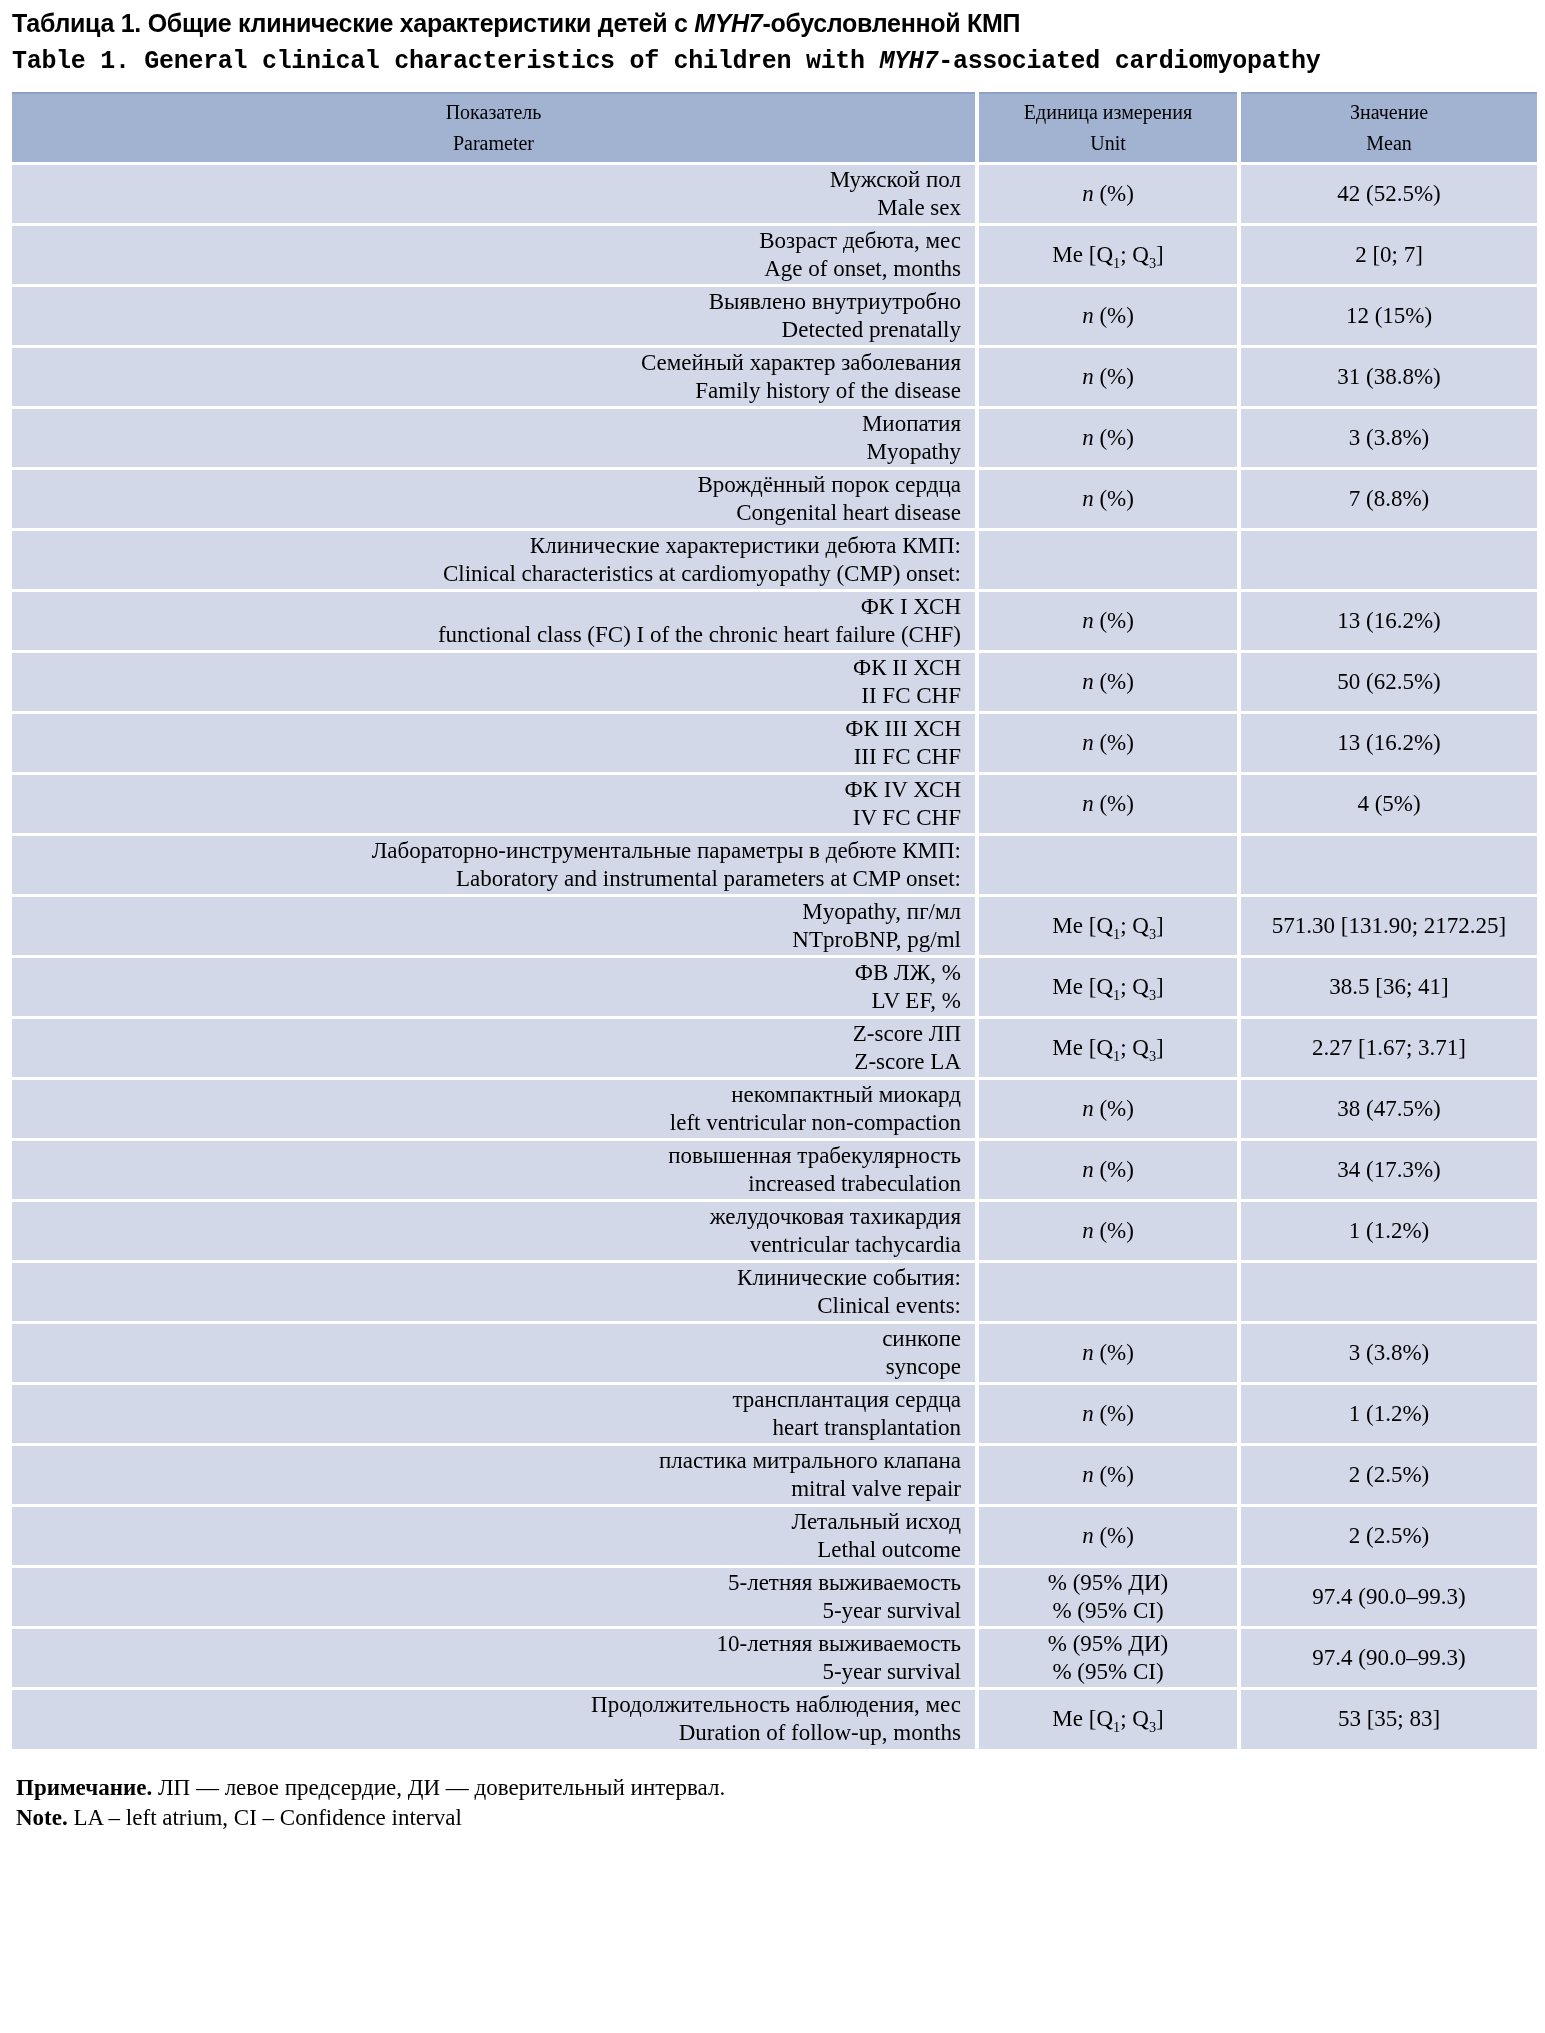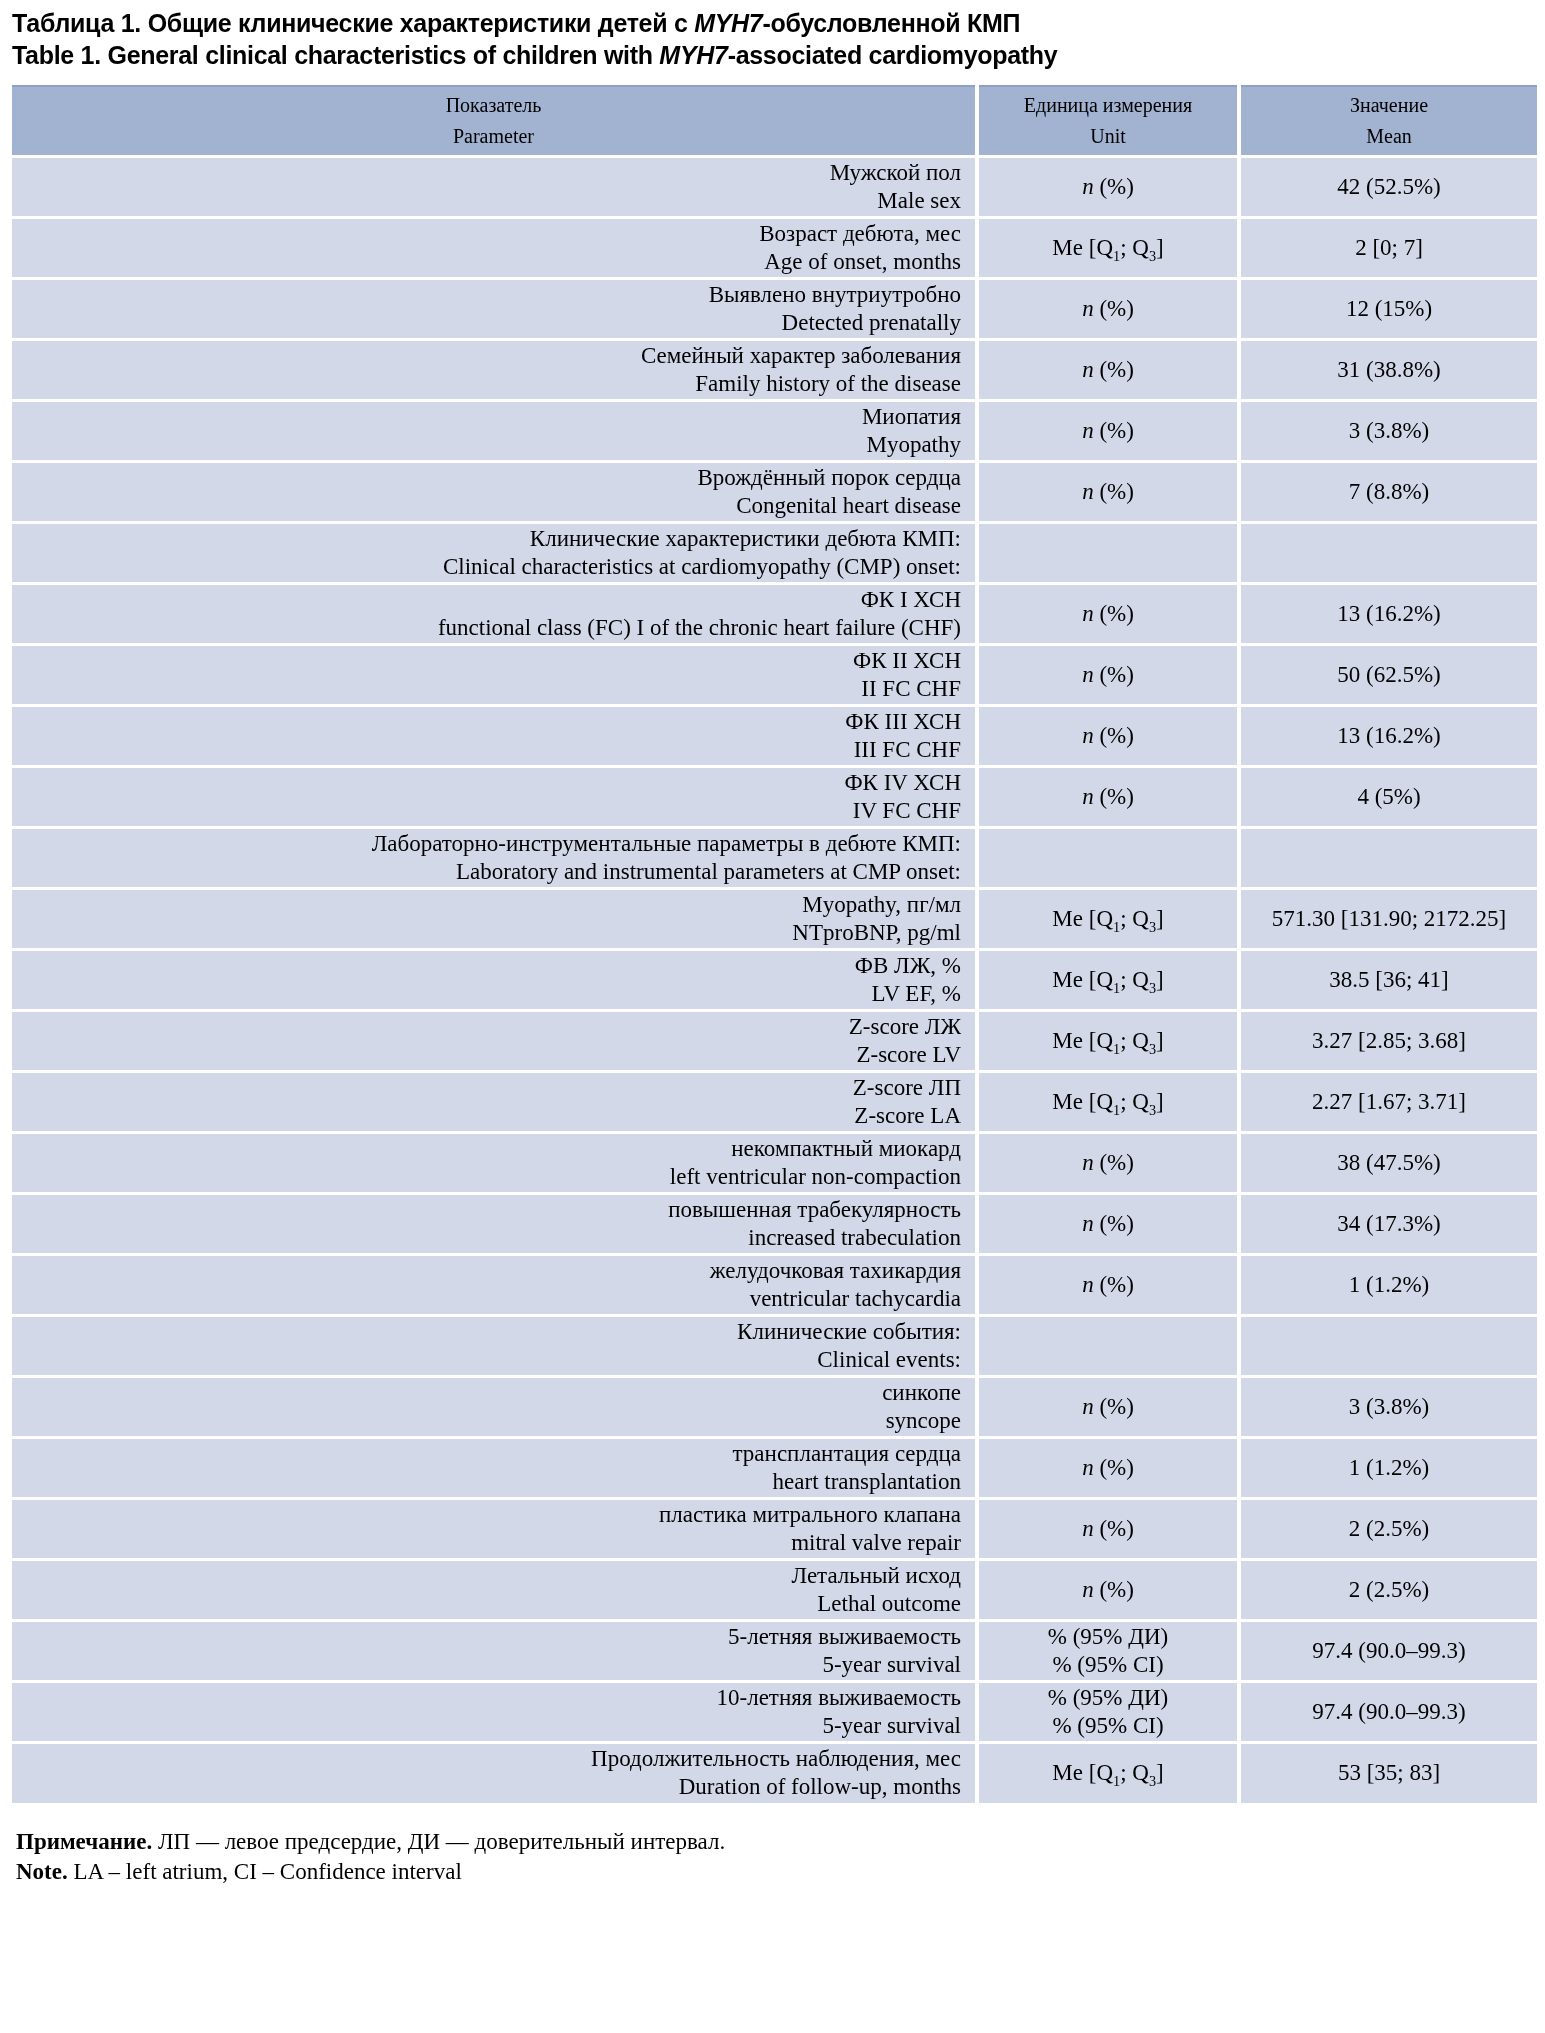--- a/index.html
+++ b/index.html
@@ -16,21 +16,21 @@
 
   
   .title {
     font-family: "Liberation Sans", sans-serif;
     font-weight: 700;
     font-size: 25px;
     line-height: 30px;
     letter-spacing: -0.3px;
     color: #000;
   }
-  .title + .title { margin-top: 2px; }
+  .title + .title { margin-top: 9px; font-family: Liberation Mono, monospace; }
 
   
   table.clin {
     margin-top: 15px;
     width: 1525px;
     border-collapse: collapse;
     table-layout: fixed;
     font-family: "Liberation Serif", serif;
     font-size: 23px;
     border-top: 2px solid var(--table-top-border, #8da0c6);
@@ -206,28 +206,20 @@
         <tr>
           <td class="param indent">
             <div>ФВ ЛЖ, %</div>
             <div>LV EF, %</div>
           </td>
           <td class="unit">Me [Q<sub>1</sub>; Q<sub>3</sub>]</td>
           <td class="value">38.5 [36; 41]</td>
         </tr>
         <tr>
           <td class="param indent">
-            <div>Z-score ЛЖ</div>
-            <div>Z-score LV</div>
-          </td>
-          <td class="unit">Me [Q<sub>1</sub>; Q<sub>3</sub>]</td>
-          <td class="value">3.27 [2.85; 3.68]</td>
-        </tr>
-        <tr>
-          <td class="param indent">
             <div>Z-score ЛП</div>
             <div>Z-score LA</div>
           </td>
           <td class="unit">Me [Q<sub>1</sub>; Q<sub>3</sub>]</td>
           <td class="value">2.27 [1.67; 3.71]</td>
         </tr>
         <tr>
           <td class="param indent">
             <div>некомпактный миокард</div>
             <div>left ventricular non-compaction</div>

